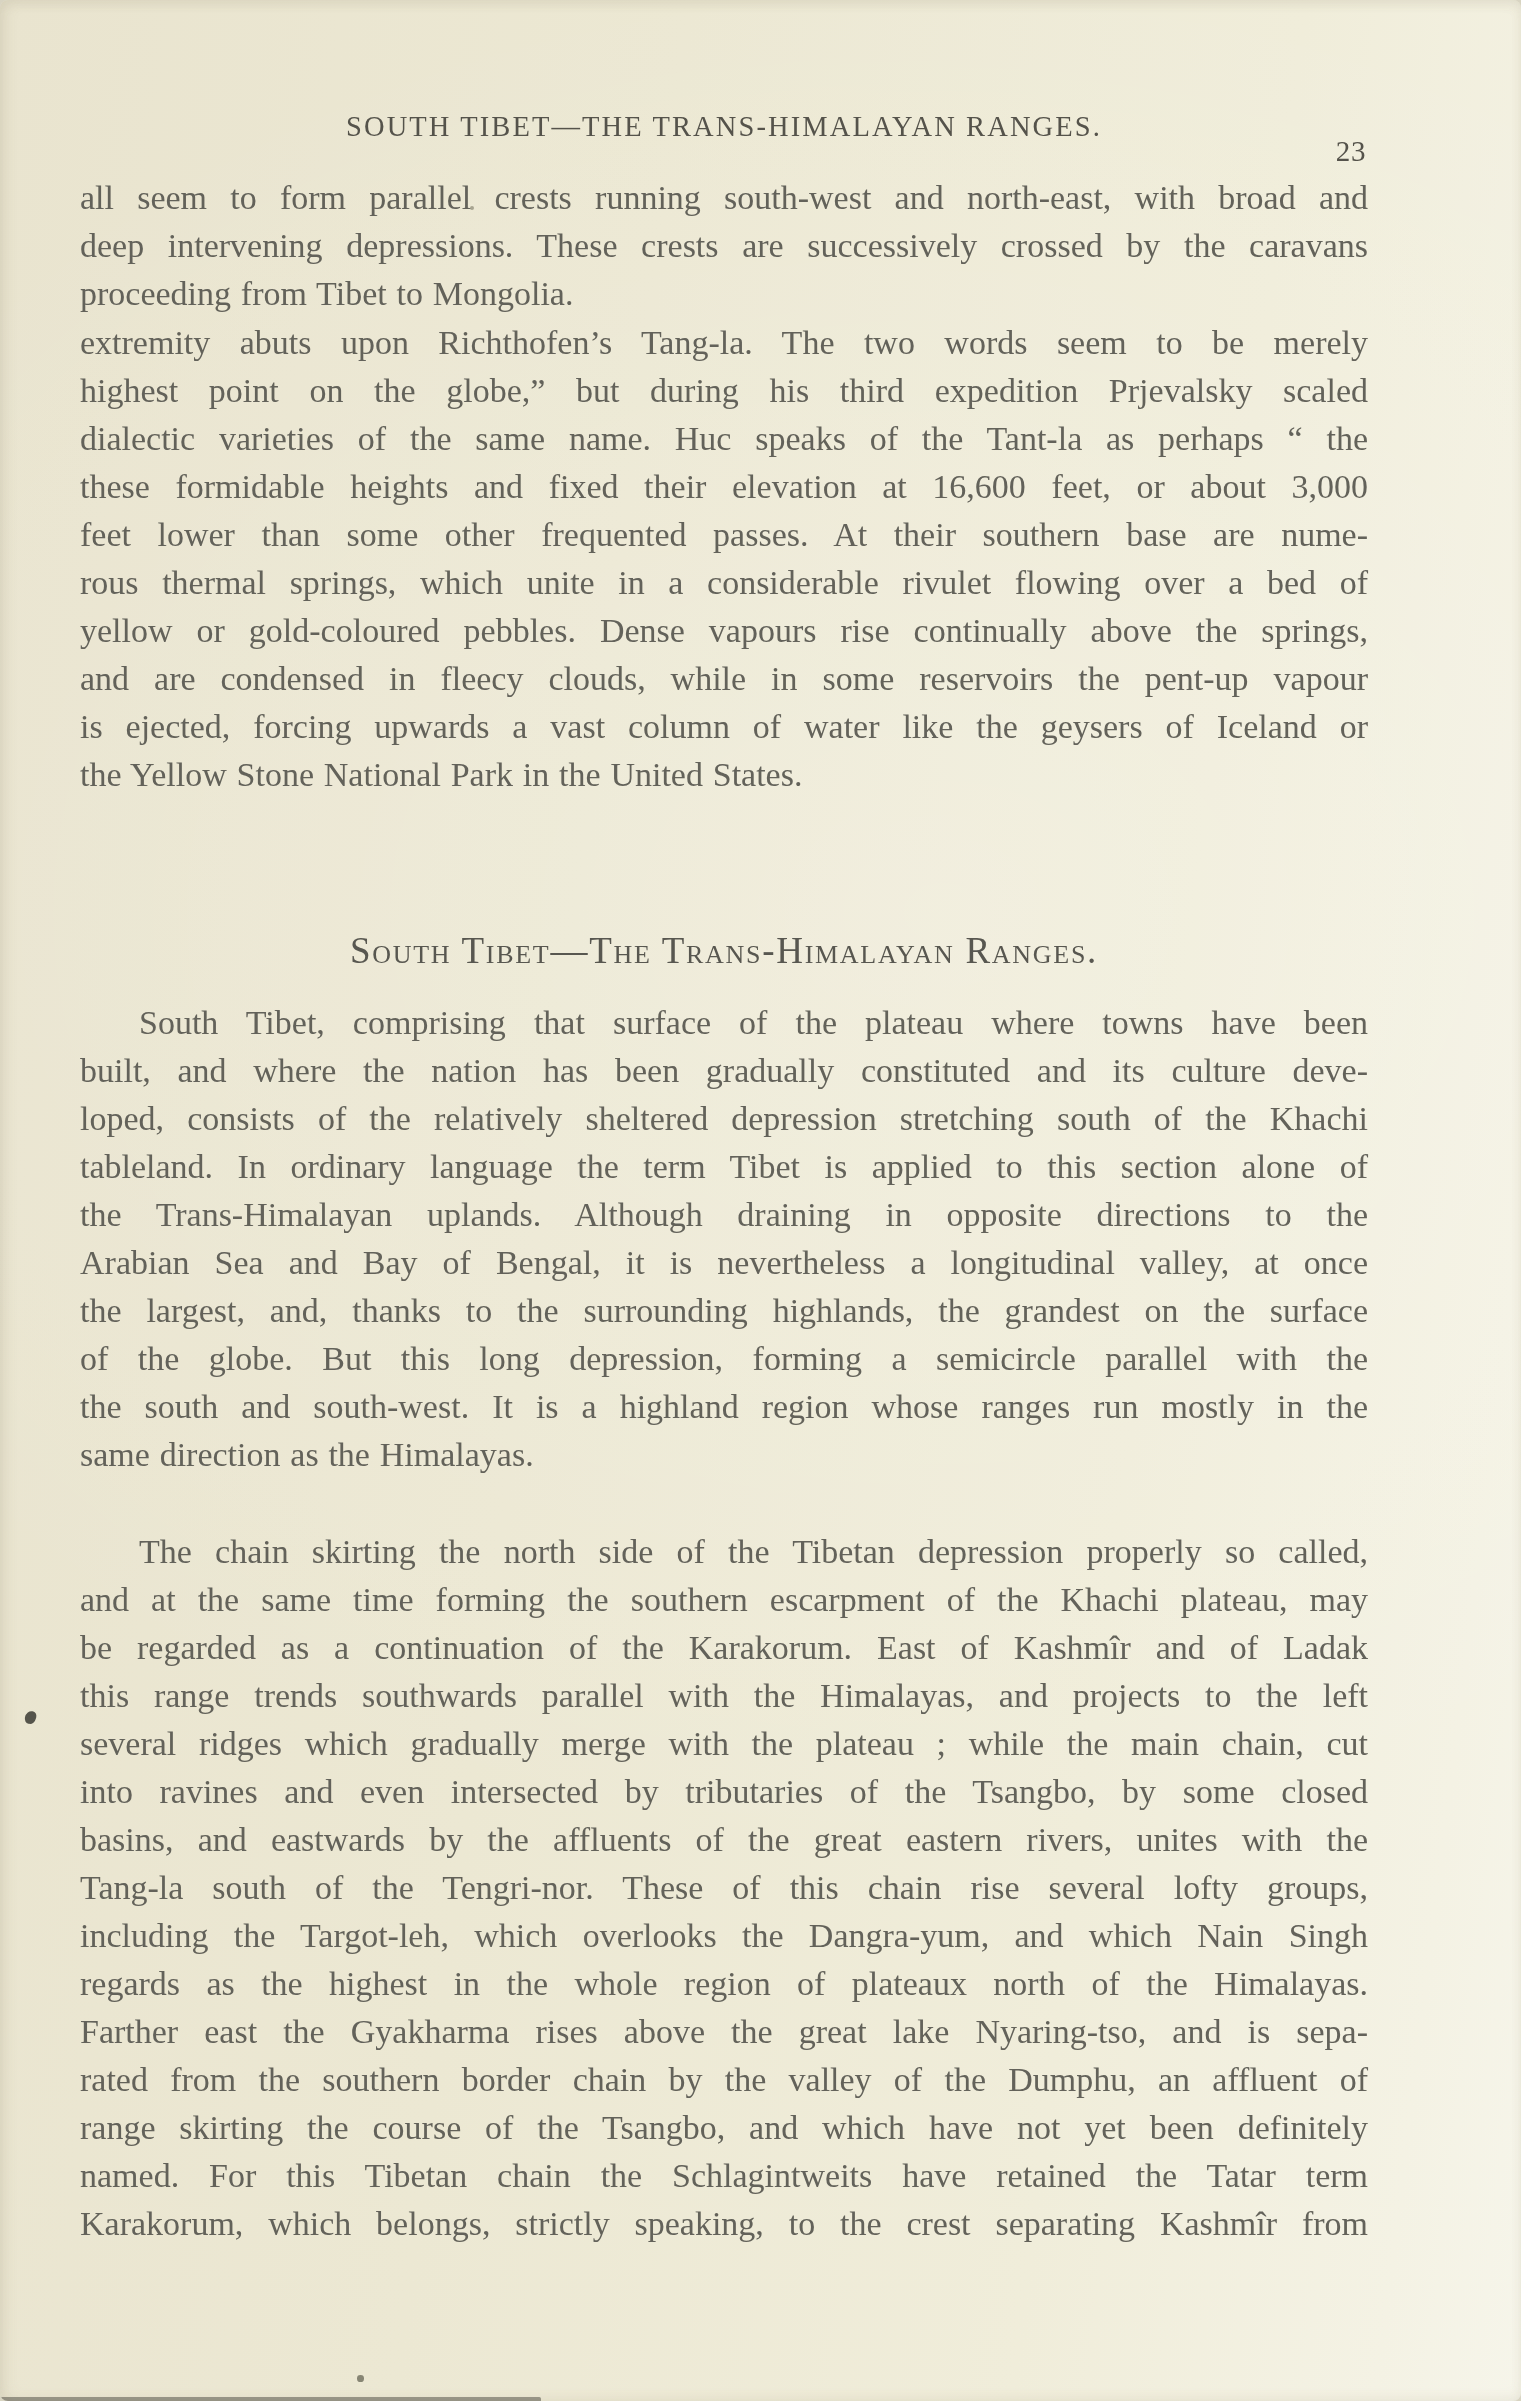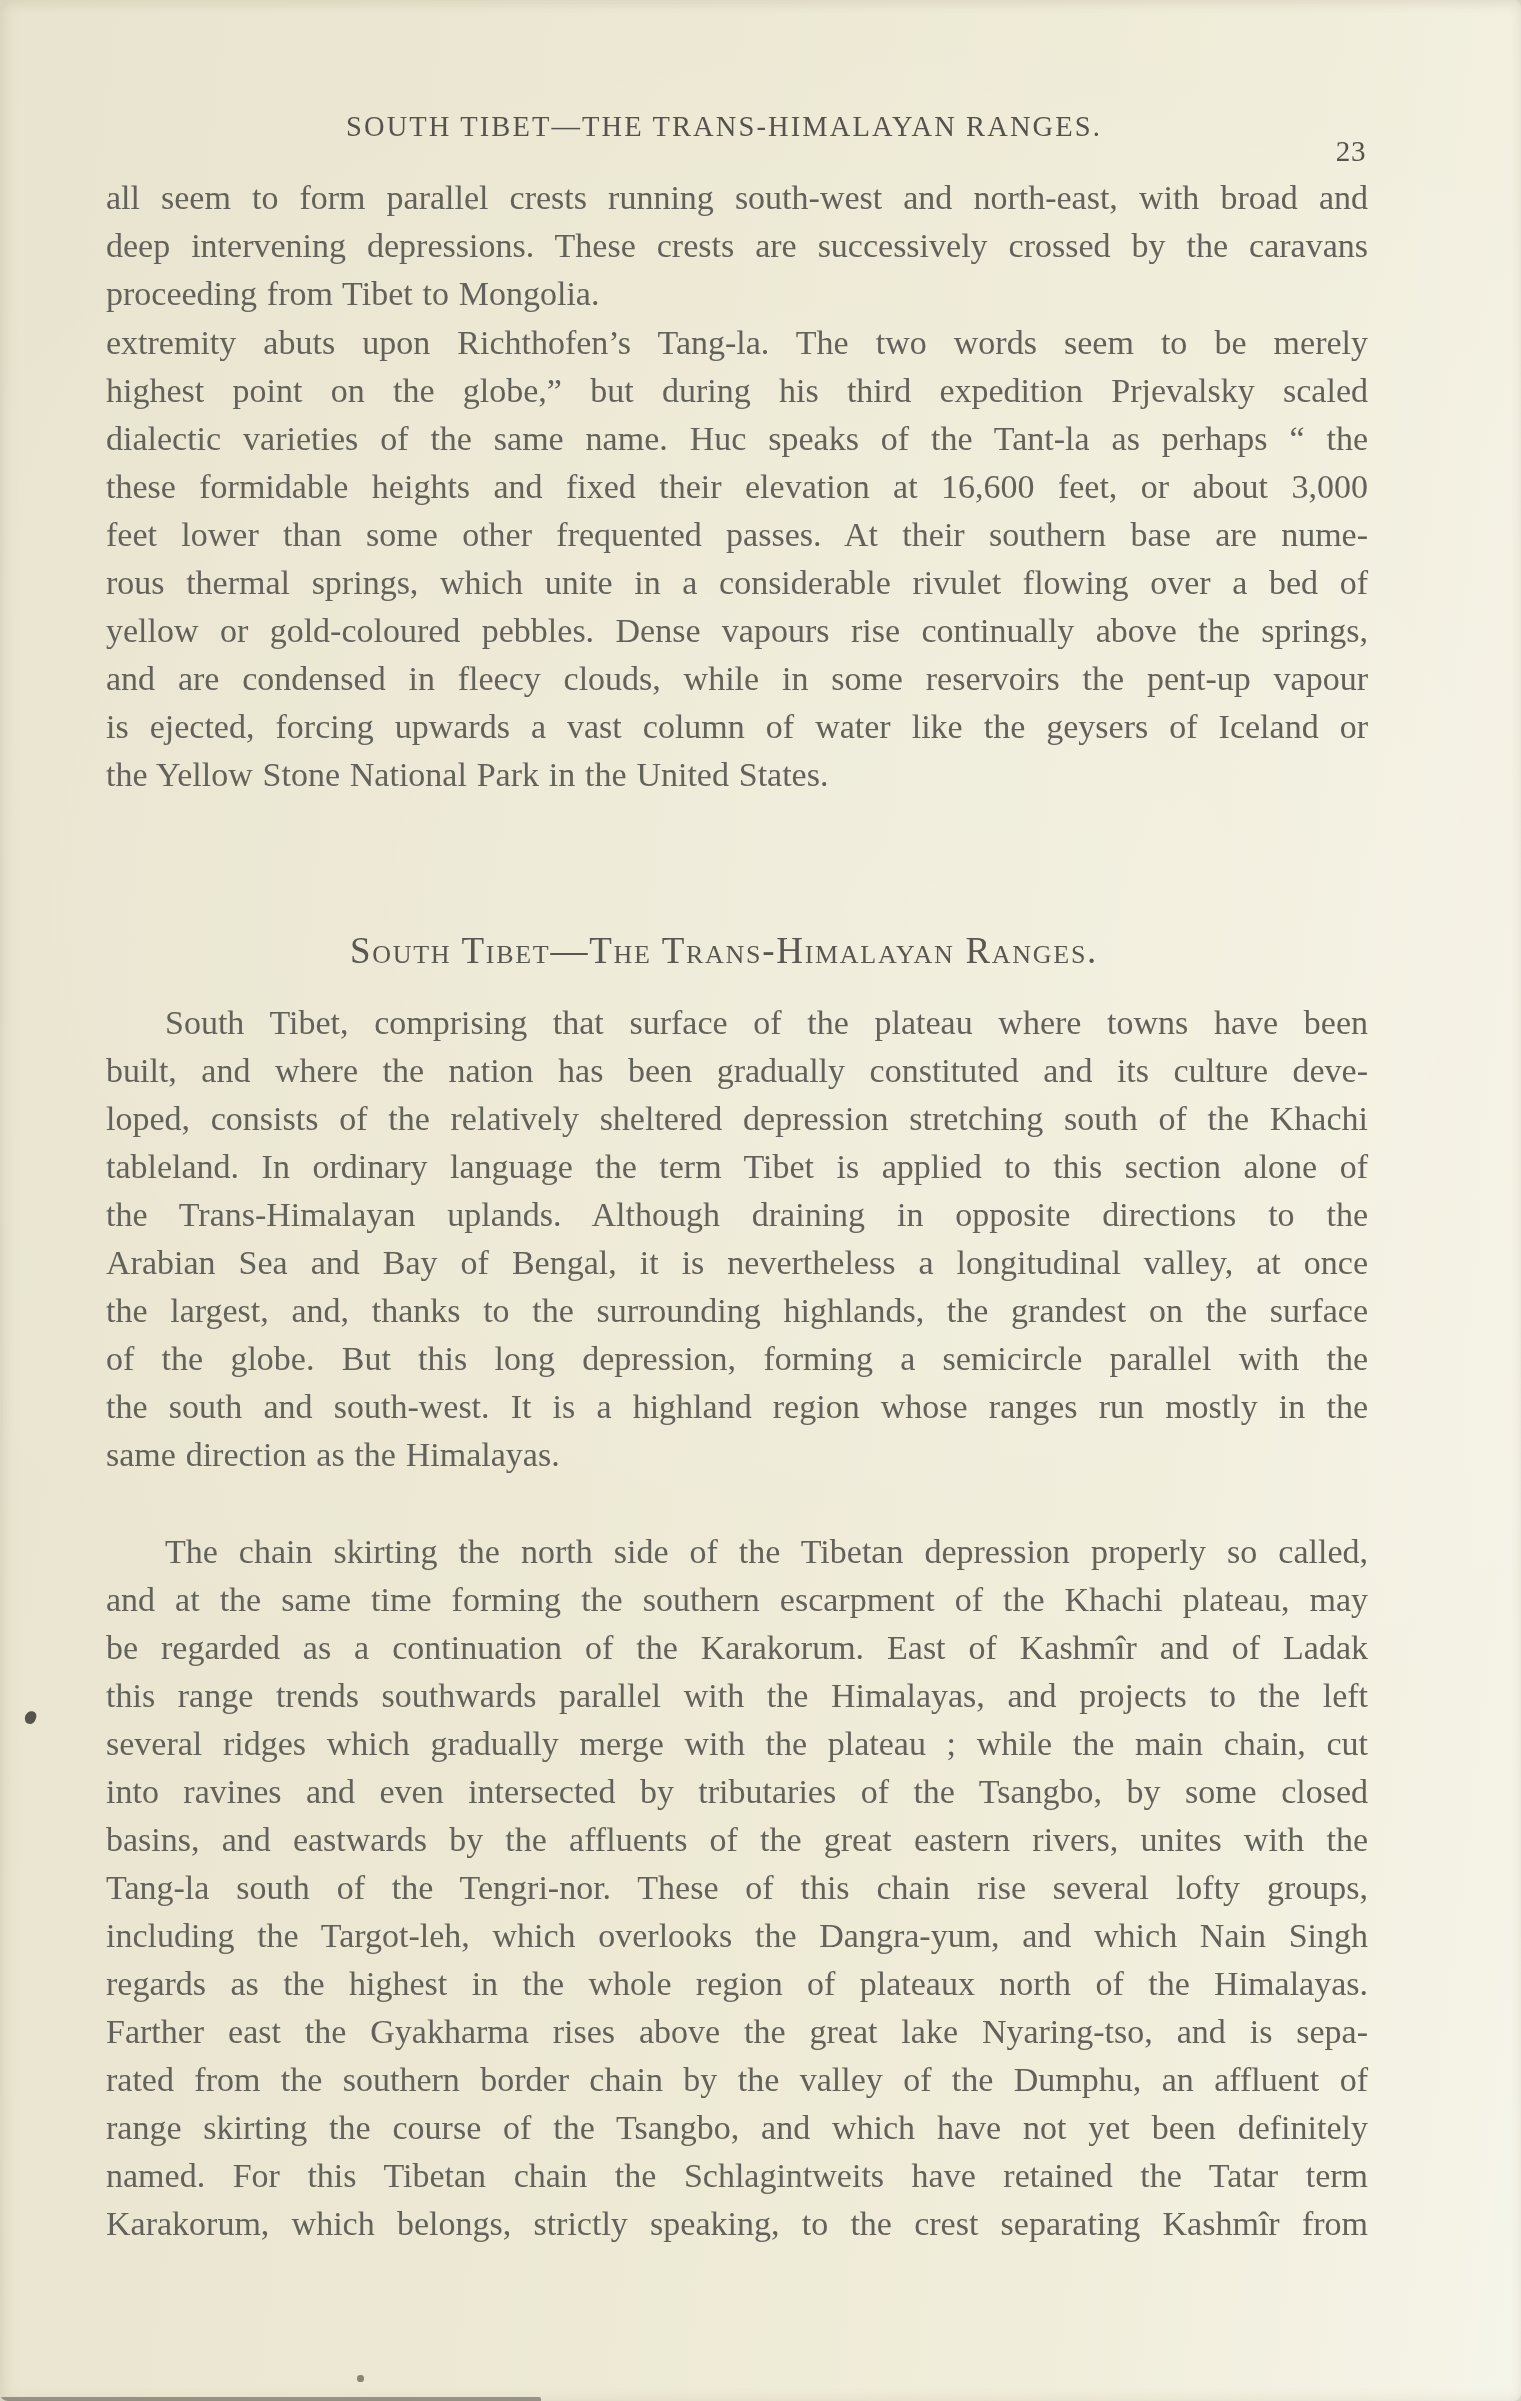--- a/index.html
+++ b/index.html
@@ -26,21 +26,20 @@
     font-size:29px;letter-spacing:0.8px;color:#55534b;margin-top:25px;
   }
   .para{
     position:absolute;left:80px;width:1288px;
     font-size:34px;line-height:48px;word-spacing:1.3px;
   }
   .ln{
     text-align:justify;
     text-align-last:justify;
     white-space:nowrap;
-    margin-left:26px;
   }
   .ln.last{text-align-last:left;}
   .ln.indent{text-indent:59px;}
   .section-heading{
     position:absolute;left:80px;top:926px;width:1288px;height:49px;
     line-height:49px;text-align:center;
     font-variant:small-caps;
     font-size:37px;letter-spacing:1.7px;color:#585750;
   }
   .speck-a{

